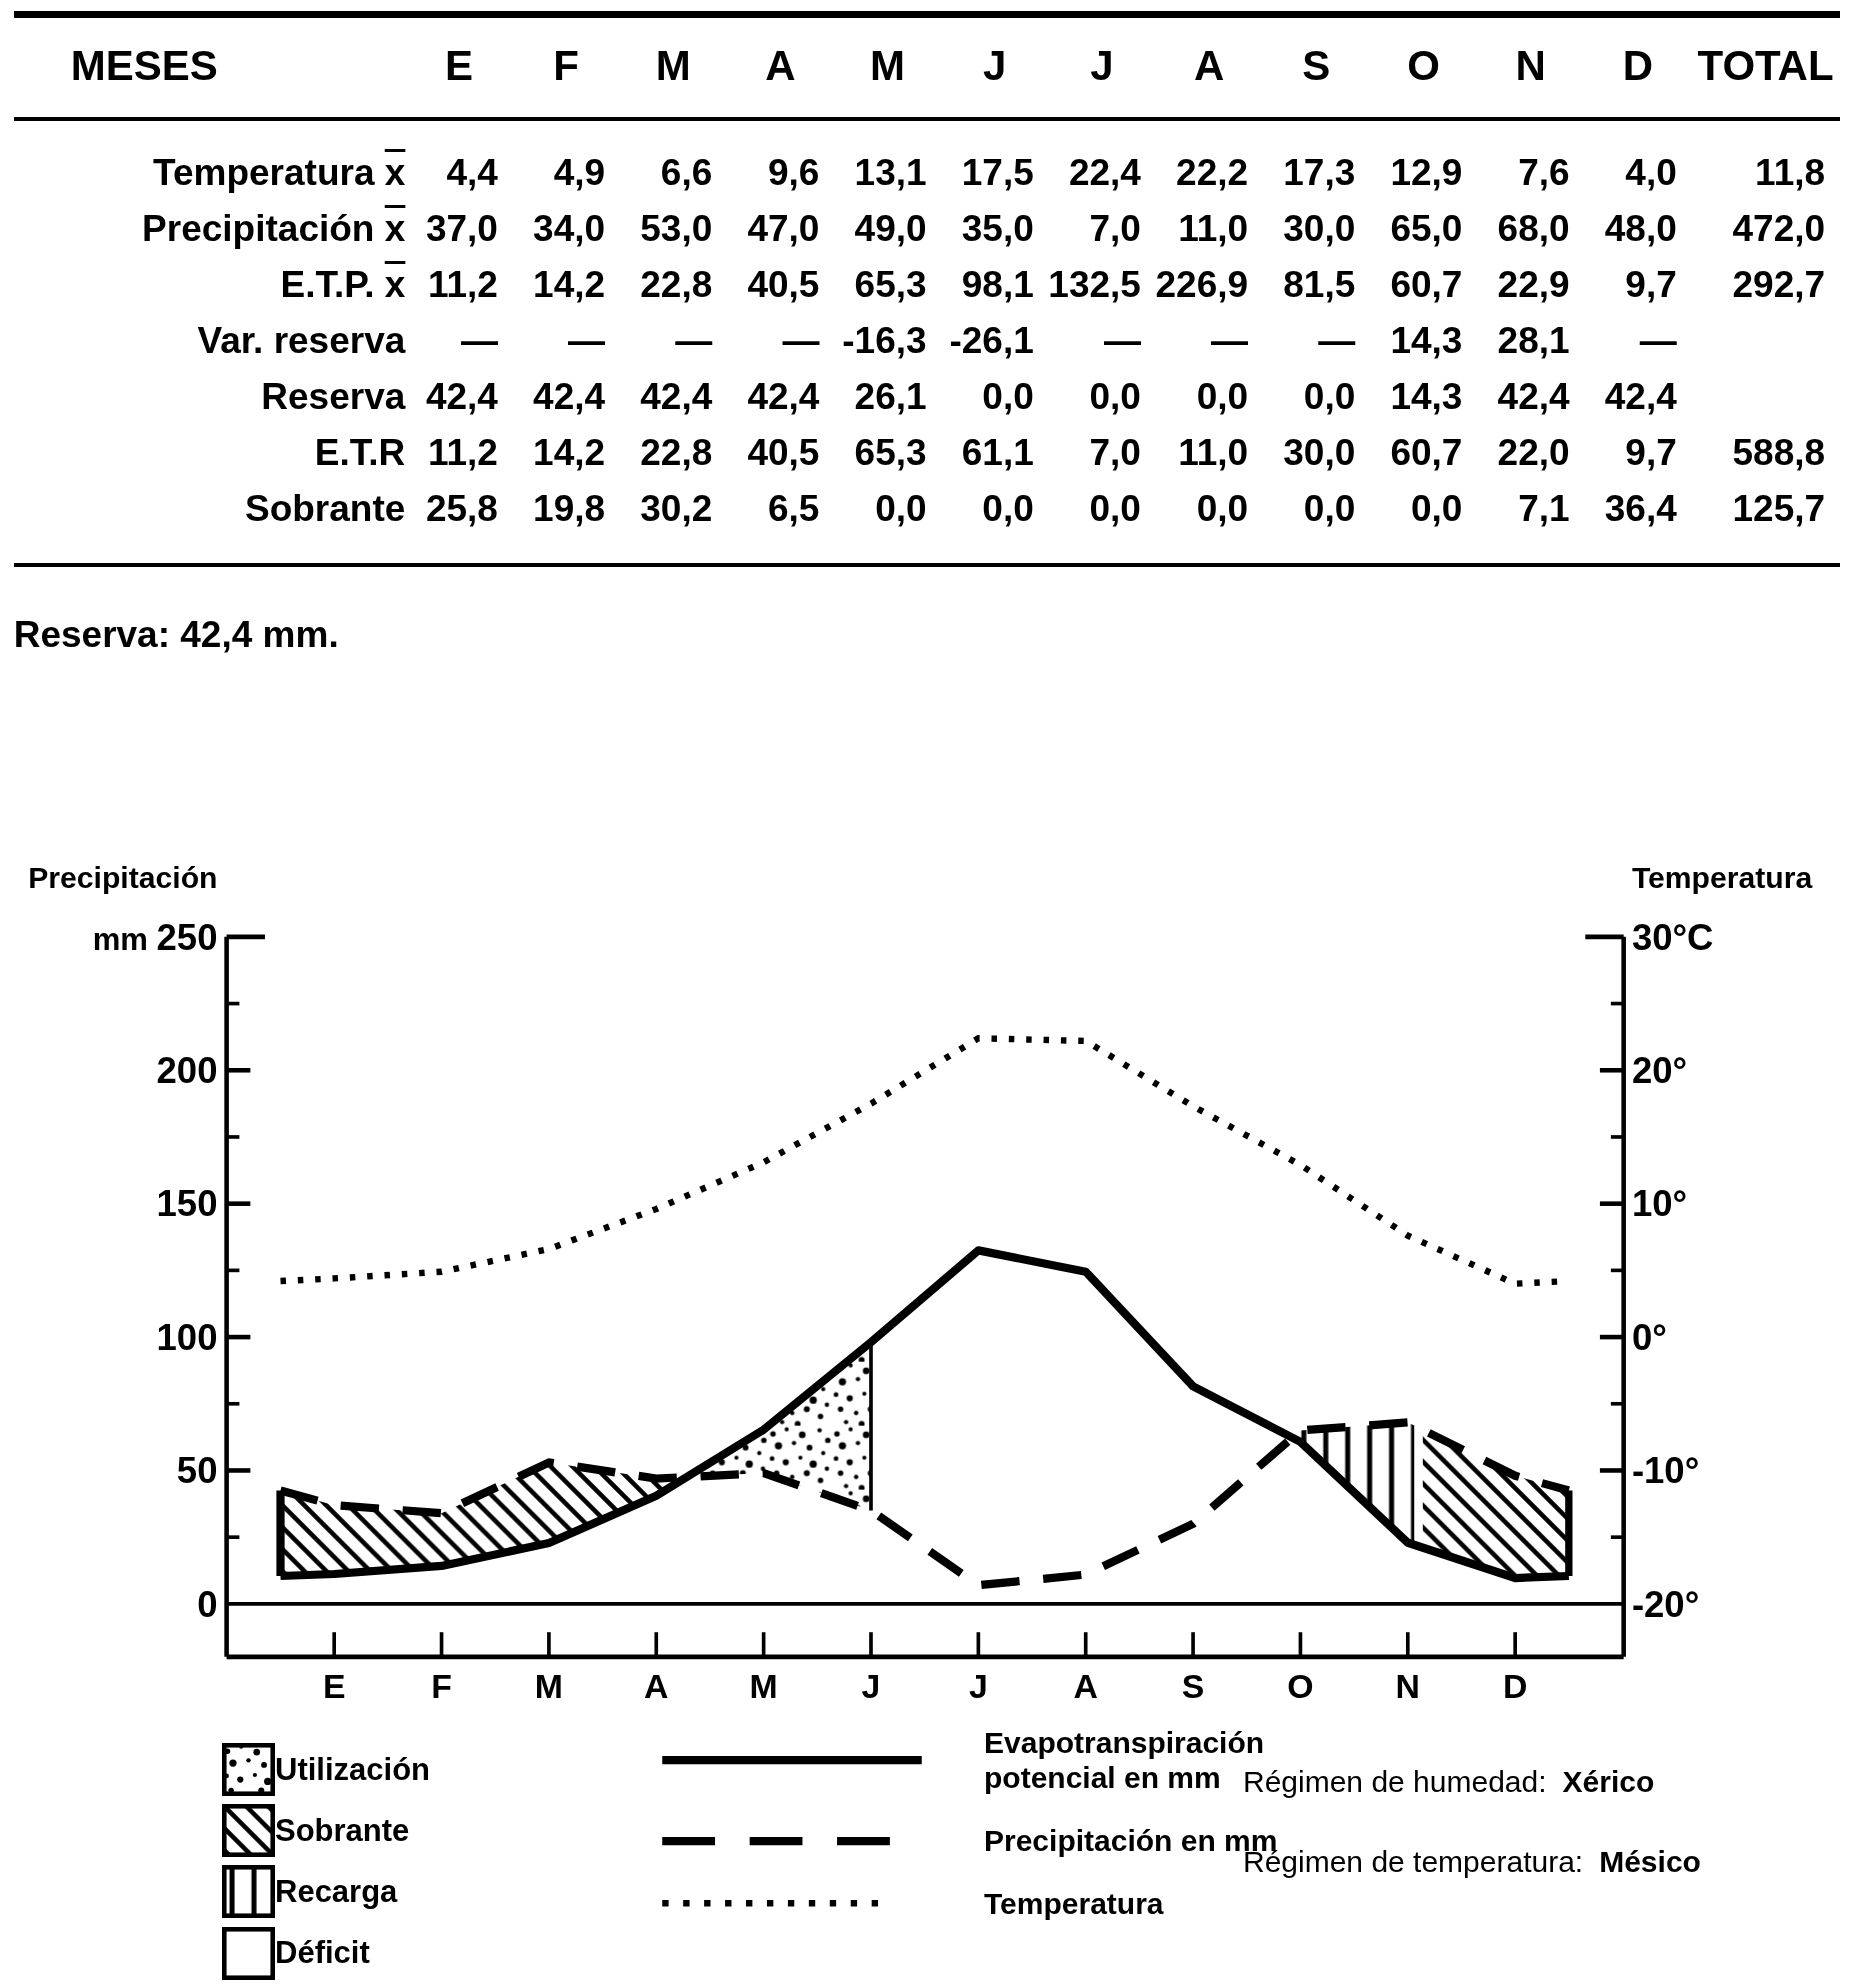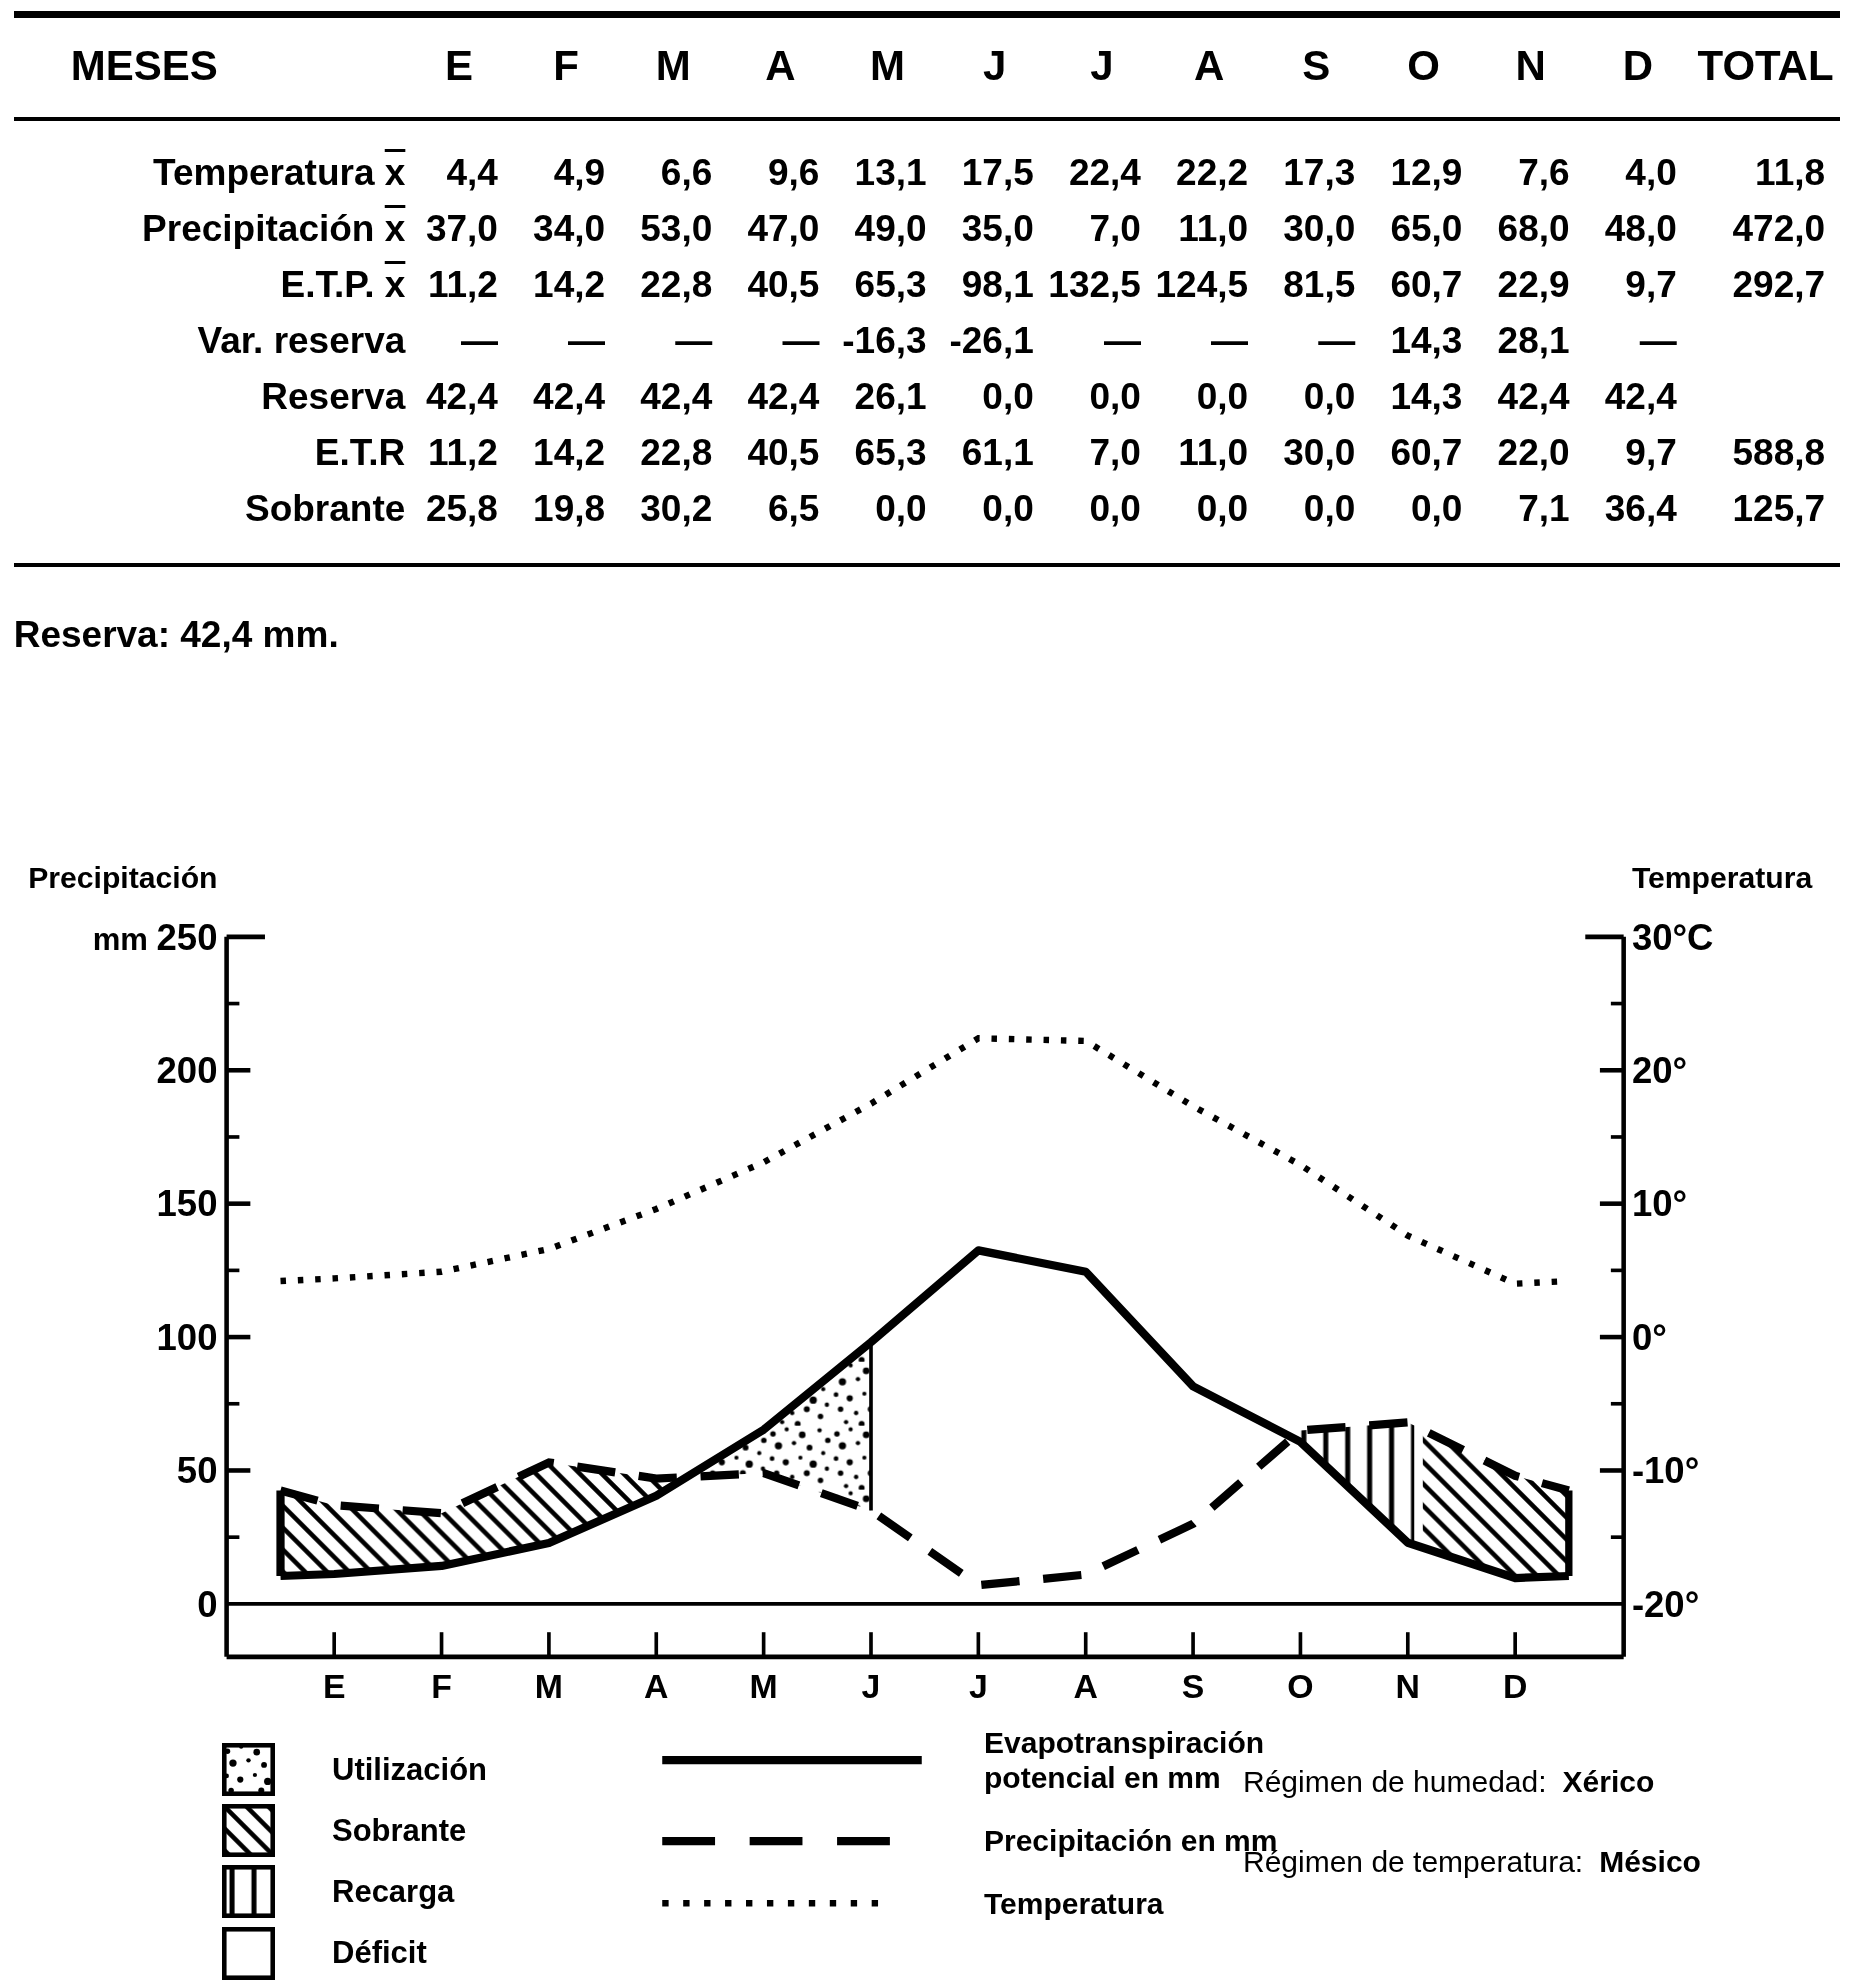--- a/index.html
+++ b/index.html
@@ -19,21 +19,21 @@
   tbody tr:first-child td{padding-top:24px;}
   tbody tr:last-child td{padding-bottom:25.6px;}
   .xbar{text-decoration:overline;}
   .reserve-note{position:absolute;top:614px;left:13.7px;font-size:37px;font-weight:bold;}
   
   #chart{position:absolute;top:850px;left:0;}
   #chart text{font-family:"Liberation Sans",sans-serif;fill:#000;}
   
   .legend-areas{position:absolute;left:222px;top:1743px;}
   .legend-areas .row{display:flex;align-items:center;height:53px;margin-bottom:8.2px;}
-  .legend-areas .lab{margin-left:57px;font-size:31px;font-weight:bold;}
+  .legend-areas .lab{font-size:31px;font-weight:bold;}
   .legend-lines{position:absolute;left:662px;top:1725px;}
   .legend-lines .row{display:flex;align-items:center;margin-bottom:27.4px;}
   .legend-lines .lab{margin-left:62px;font-size:30px;font-weight:bold;line-height:1.18;}
   .legend-regimes{position:absolute;left:1243px;top:1765px;font-size:30px;white-space:nowrap;}
   .legend-regimes .row{margin-bottom:46px;}
   .legend-regimes .val{font-weight:bold;margin-left:16px;}
 </style>
 </head>
 <body>
 
@@ -110,21 +110,21 @@
           </tr>
           <tr>
             <td class="rlabel"><span>E.T.P.</span> <span class="xbar">x</span></td>
             <td>11,2</td>
             <td>14,2</td>
             <td>22,8</td>
             <td>40,5</td>
             <td>65,3</td>
             <td>98,1</td>
             <td>132,5</td>
-            <td>124,5</td>
+            <td>226,9</td>
             <td>81,5</td>
             <td>60,7</td>
             <td>22,9</td>
             <td>9,7</td>
             <td>292,7</td>
           </tr>
           <tr>
             <td class="rlabel"><span>Var. reserva</span></td>
             <td>—</td>
             <td>—</td>

